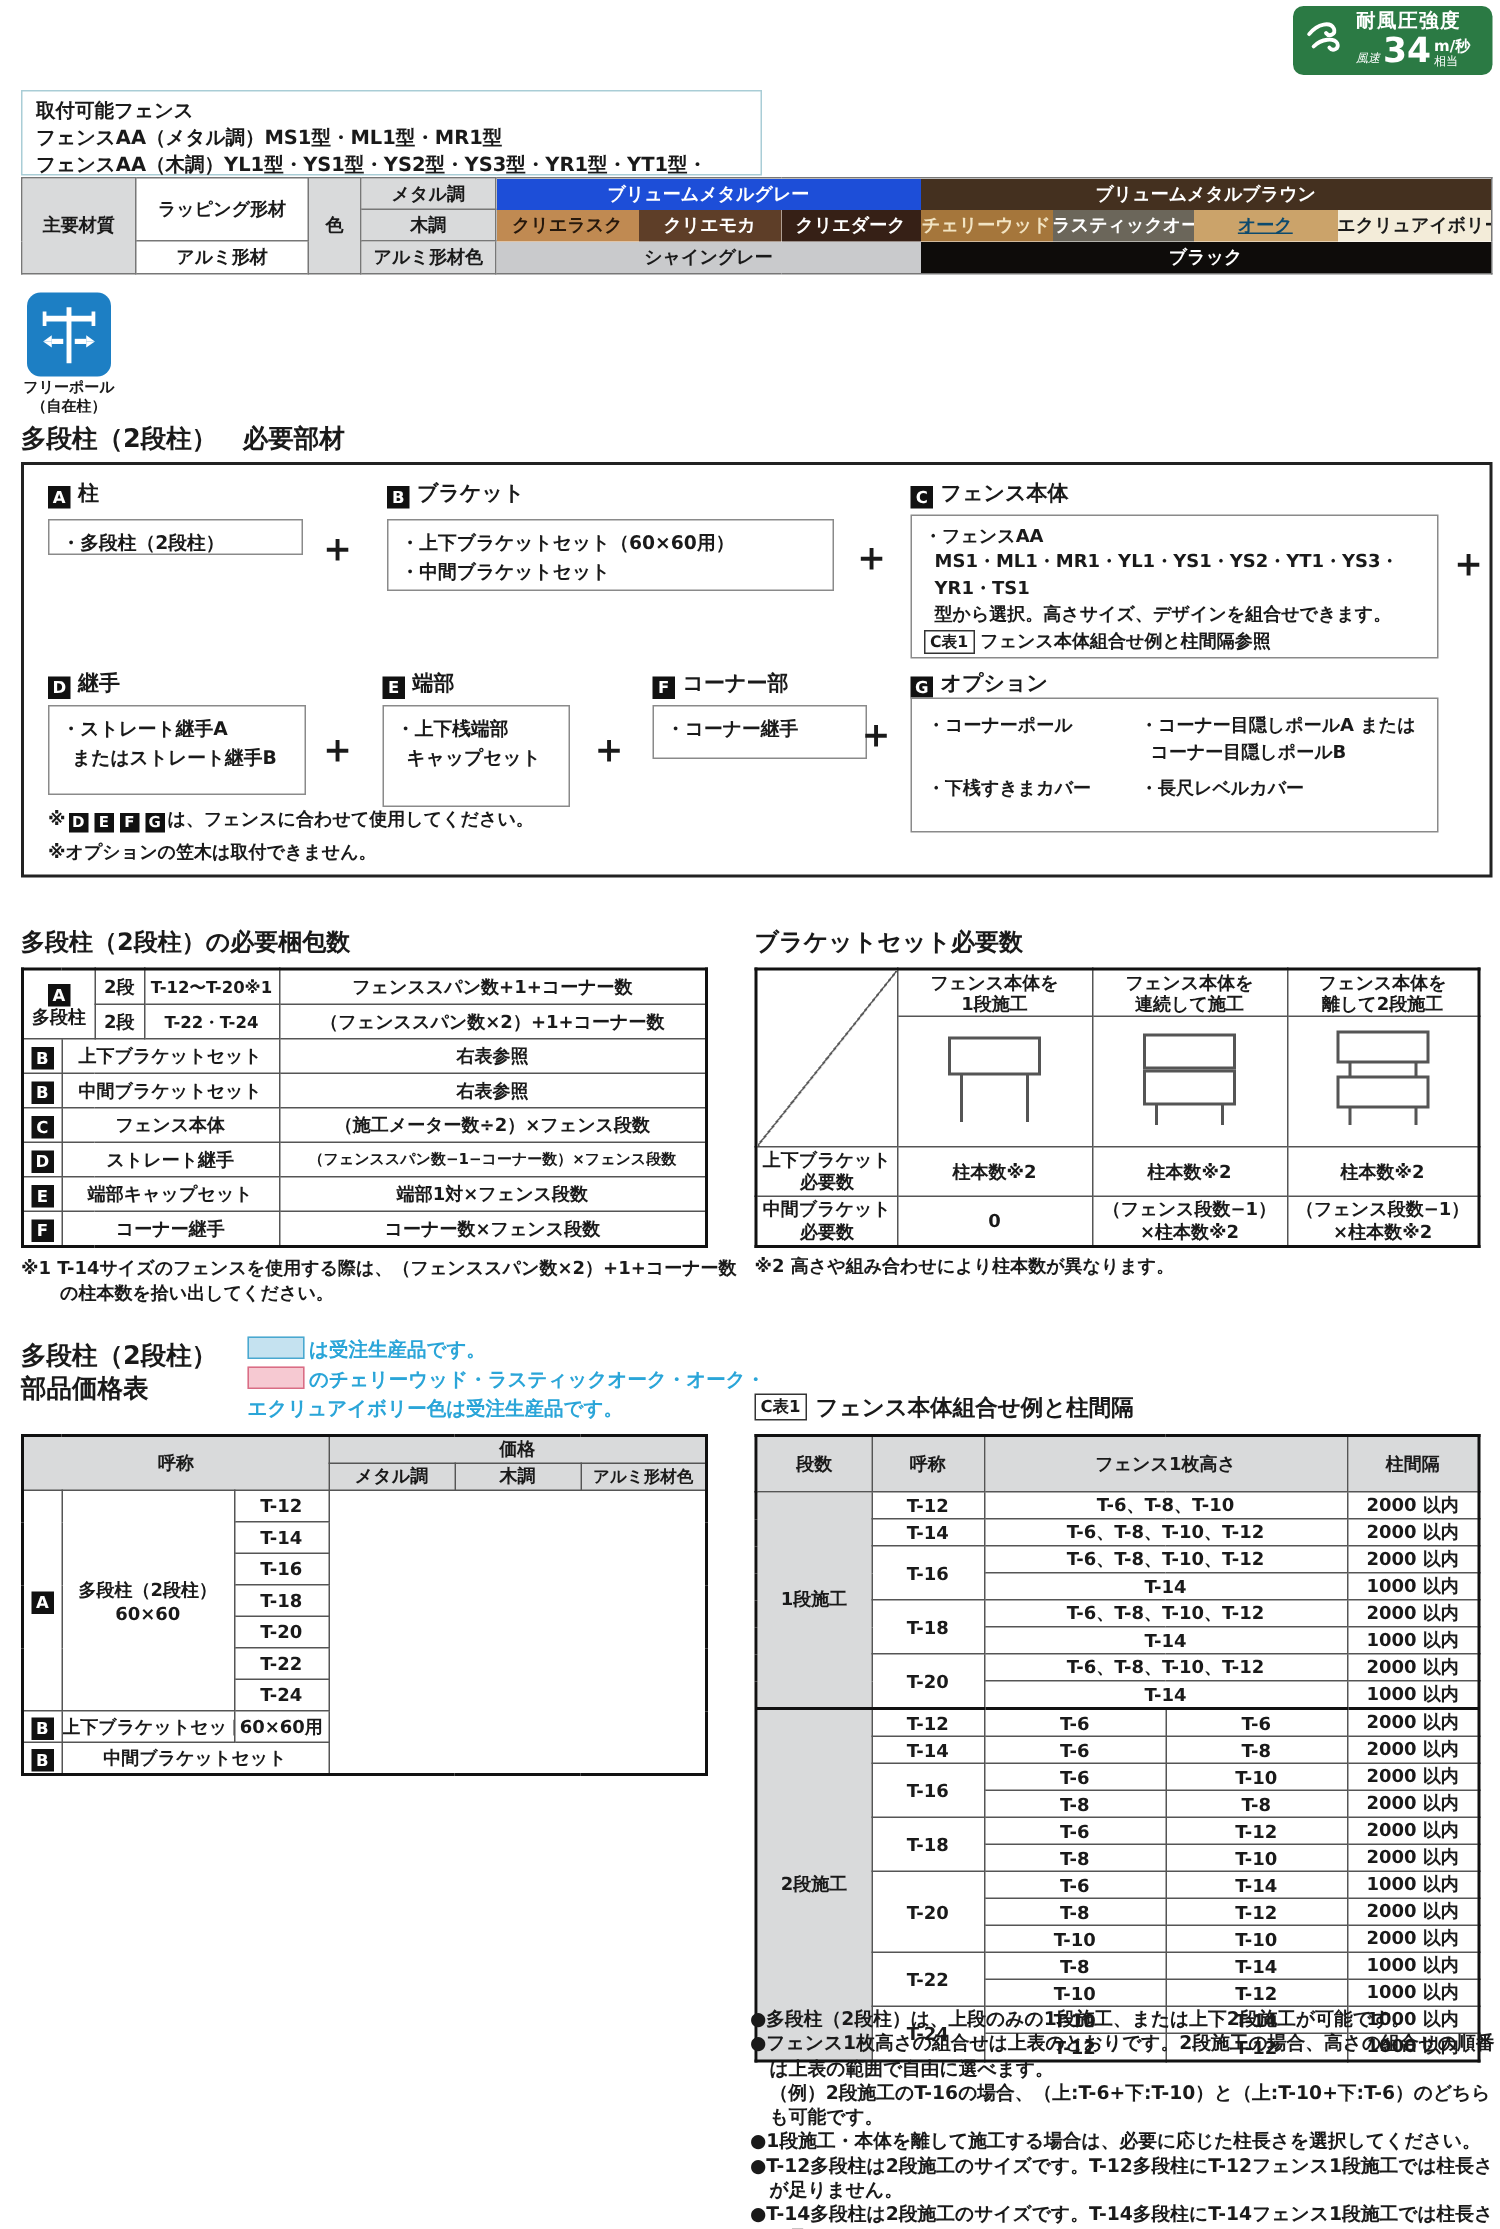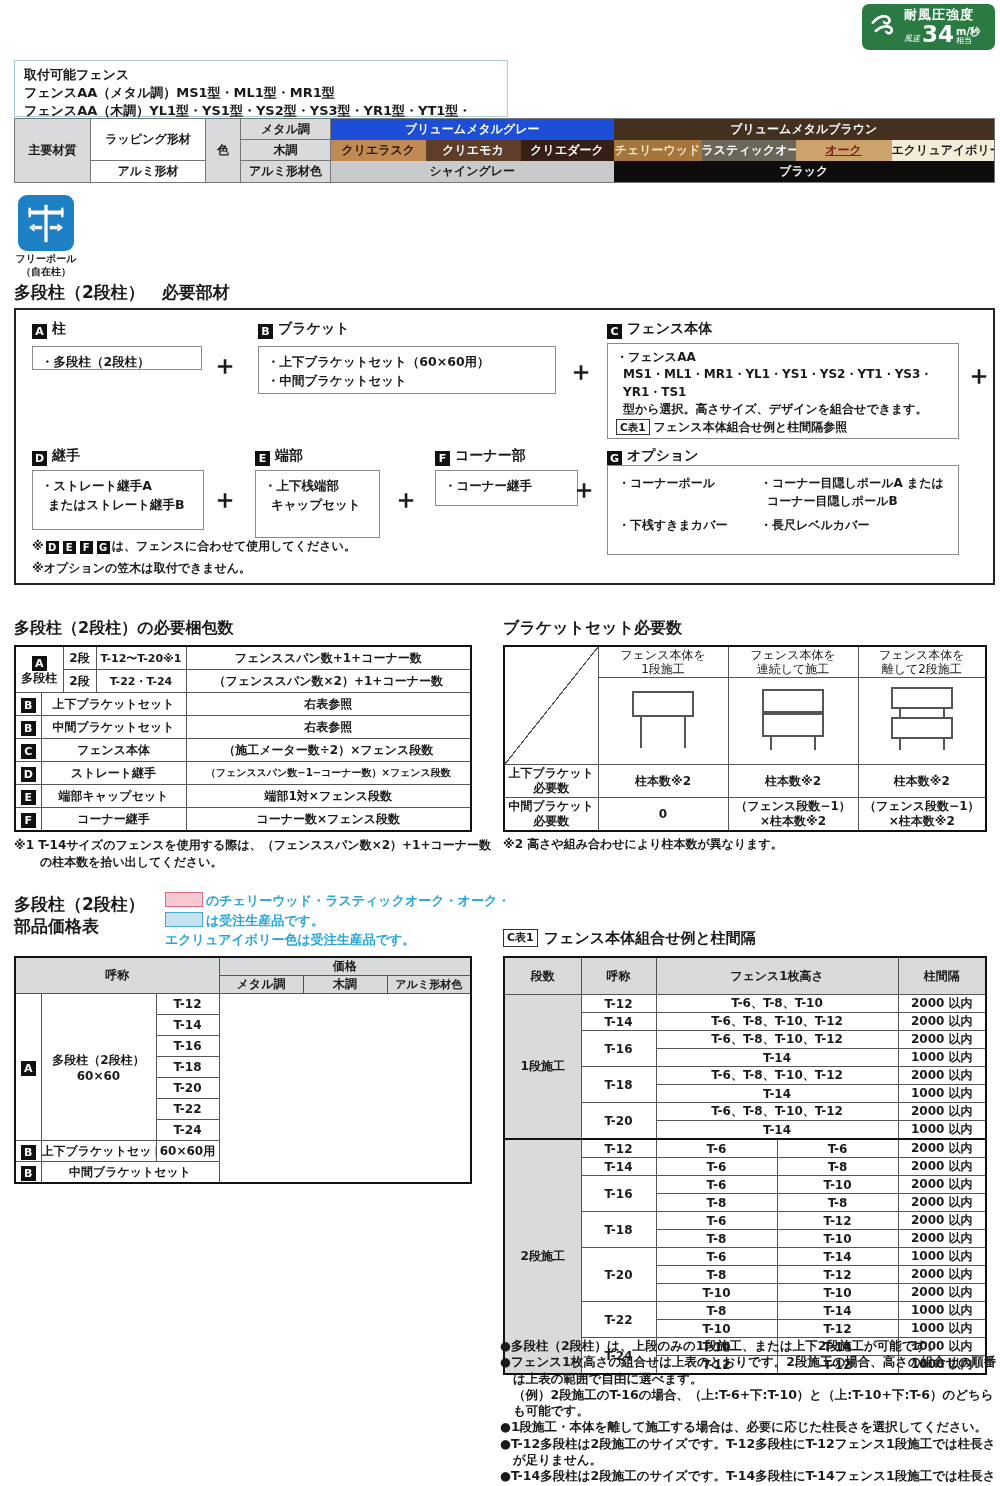--- a/index.html
+++ b/index.html
@@ -50,21 +50,21 @@
   
   #packtbl{left:14px;top:645px;}
   #packtbl table{width:456px;}
   #packtbl td{height:22px;white-space:nowrap;}
   #packtbl .f-sm{font-size:10px;}
   #packtbl .acell div{font-size:12px;font-weight:700;line-height:1.2;}
   #packnote{left:14px;top:837px;width:480px;font-size:12px;font-weight:600;line-height:1.4;}
   
   #brackettbl{left:503px;top:645px;}
   #brackettbl table{width:482px;}
-  #brackettbl .hrow th{height:30px;font-weight:400;line-height:1.2;margin-left:45px;}
+  #brackettbl .hrow th{height:30px;font-weight:700;line-height:1.2;margin-left:45px;}
   #brackettbl .drow td{height:86px;vertical-align:middle;}
   #brackettbl .vrow td,#brackettbl .vrow th{height:32px;line-height:1.25;}
   #brackettbl .diag{background:linear-gradient(to bottom right,#fff 49.6%,#555 49.6%,#555 50.4%,#fff 50.4%);}
   #bracketnote{left:503px;top:836px;font-size:12px;font-weight:600;}
   
   #price-h{left:14px;top:893px;font-size:17px;font-weight:900;line-height:1.3;}
   #legend{left:165px;top:891px;width:348px;font-size:13px;font-weight:700;line-height:1.5;}
   .lg-sw{display:inline-block;width:36px;height:13px;margin-right:3px;vertical-align:-2px;border:1px solid;}
   #pricetbl{left:14px;top:956px;}
   #pricetbl table{width:456px;}
@@ -143,21 +143,21 @@
         <td class="sw" colspan="3" style="background-color: #1d4ed8; color: rgb(255, 255, 255);">ブリュームメタルグレー</td>
         <td class="sw" colspan="4" style="background-color: rgb(68, 48, 31); color: rgb(255, 255, 255);">ブリュームメタルブラウン</td>
       </tr>
       <tr style="height:21px">
         <td class="gy">木調</td>
         <td class="sw" style="background-color: rgb(192, 138, 82); color: rgb(38, 24, 12);">クリエラスク</td>
         <td class="sw" style="background-color: rgb(94, 62, 40); color: rgb(255, 255, 255);">クリエモカ</td>
         <td class="sw" style="background-color: rgb(54, 32, 22); color: rgb(255, 255, 255);">クリエダーク</td>
         <td class="sw" style="background-color: rgb(165, 118, 59); color: rgb(242, 228, 195);">チェリーウッド</td>
         <td class="sw" style="background-color: rgb(107, 102, 90); color: rgb(255, 255, 255);">ラスティックオーク</td>
-        <td class="sw" style="background-color: rgb(203, 163, 106); color: #7f1d1d; text-decoration: underline;">オーク</td>
+        <td class="sw" style="background-color: rgb(203, 163, 106); color: #0c4a6e; text-decoration: underline;">オーク</td>
         <td class="sw" style="background-color: rgb(243, 236, 217); color: rgb(26, 26, 26);">エクリュアイボリー</td>
       </tr>
       <tr style="height:22px">
         <td>アルミ形材</td>
         <td class="gy">アルミ形材色</td>
         <td class="sw" colspan="3" style="background-color: rgb(201, 202, 204); color: rgb(26, 26, 26);">シャイングレー</td>
         <td class="sw" colspan="4" style="background-color: rgb(14, 12, 10); color: rgb(255, 255, 255);">ブラック</td>
       </tr>
     </tbody>
       </table>
@@ -410,22 +410,22 @@
     </tbody>
       </table>
   </div>
   <div class="abs" id="bracketnote">※2 高さや組み合わせにより柱本数が異なります。</div>
 
   <div class="abs" id="price-h">
     <div>多段柱（2段柱）</div>
     <div>部品価格表</div>
   </div>
   <div class="abs" id="legend" style="color: rgb(42, 165, 216);">
+    <div><span class="lg-sw" style="background-color: rgb(197, 226, 240); border-color: rgb(73, 168, 208);"></span><span>は受注生産品です。</span></div>
     <div><span class="lg-sw" style="background-color: rgb(246, 201, 210); border-color: rgb(217, 109, 133);"></span><span>のチェリーウッド・ラスティックオーク・オーク・</span></div>
-    <div><span class="lg-sw" style="background-color: rgb(197, 226, 240); border-color: rgb(73, 168, 208);"></span><span>は受注生産品です。</span></div>
     <div>エクリュアイボリー色は受注生産品です。</div>
   </div>
 
   <div class="abs" id="pricetbl">
     <table class="dtbl">
       <colgroup>
           <col style="width:26px">
           <col style="width:115px">
           <col style="width:63px">
           <col style="width:84px">

